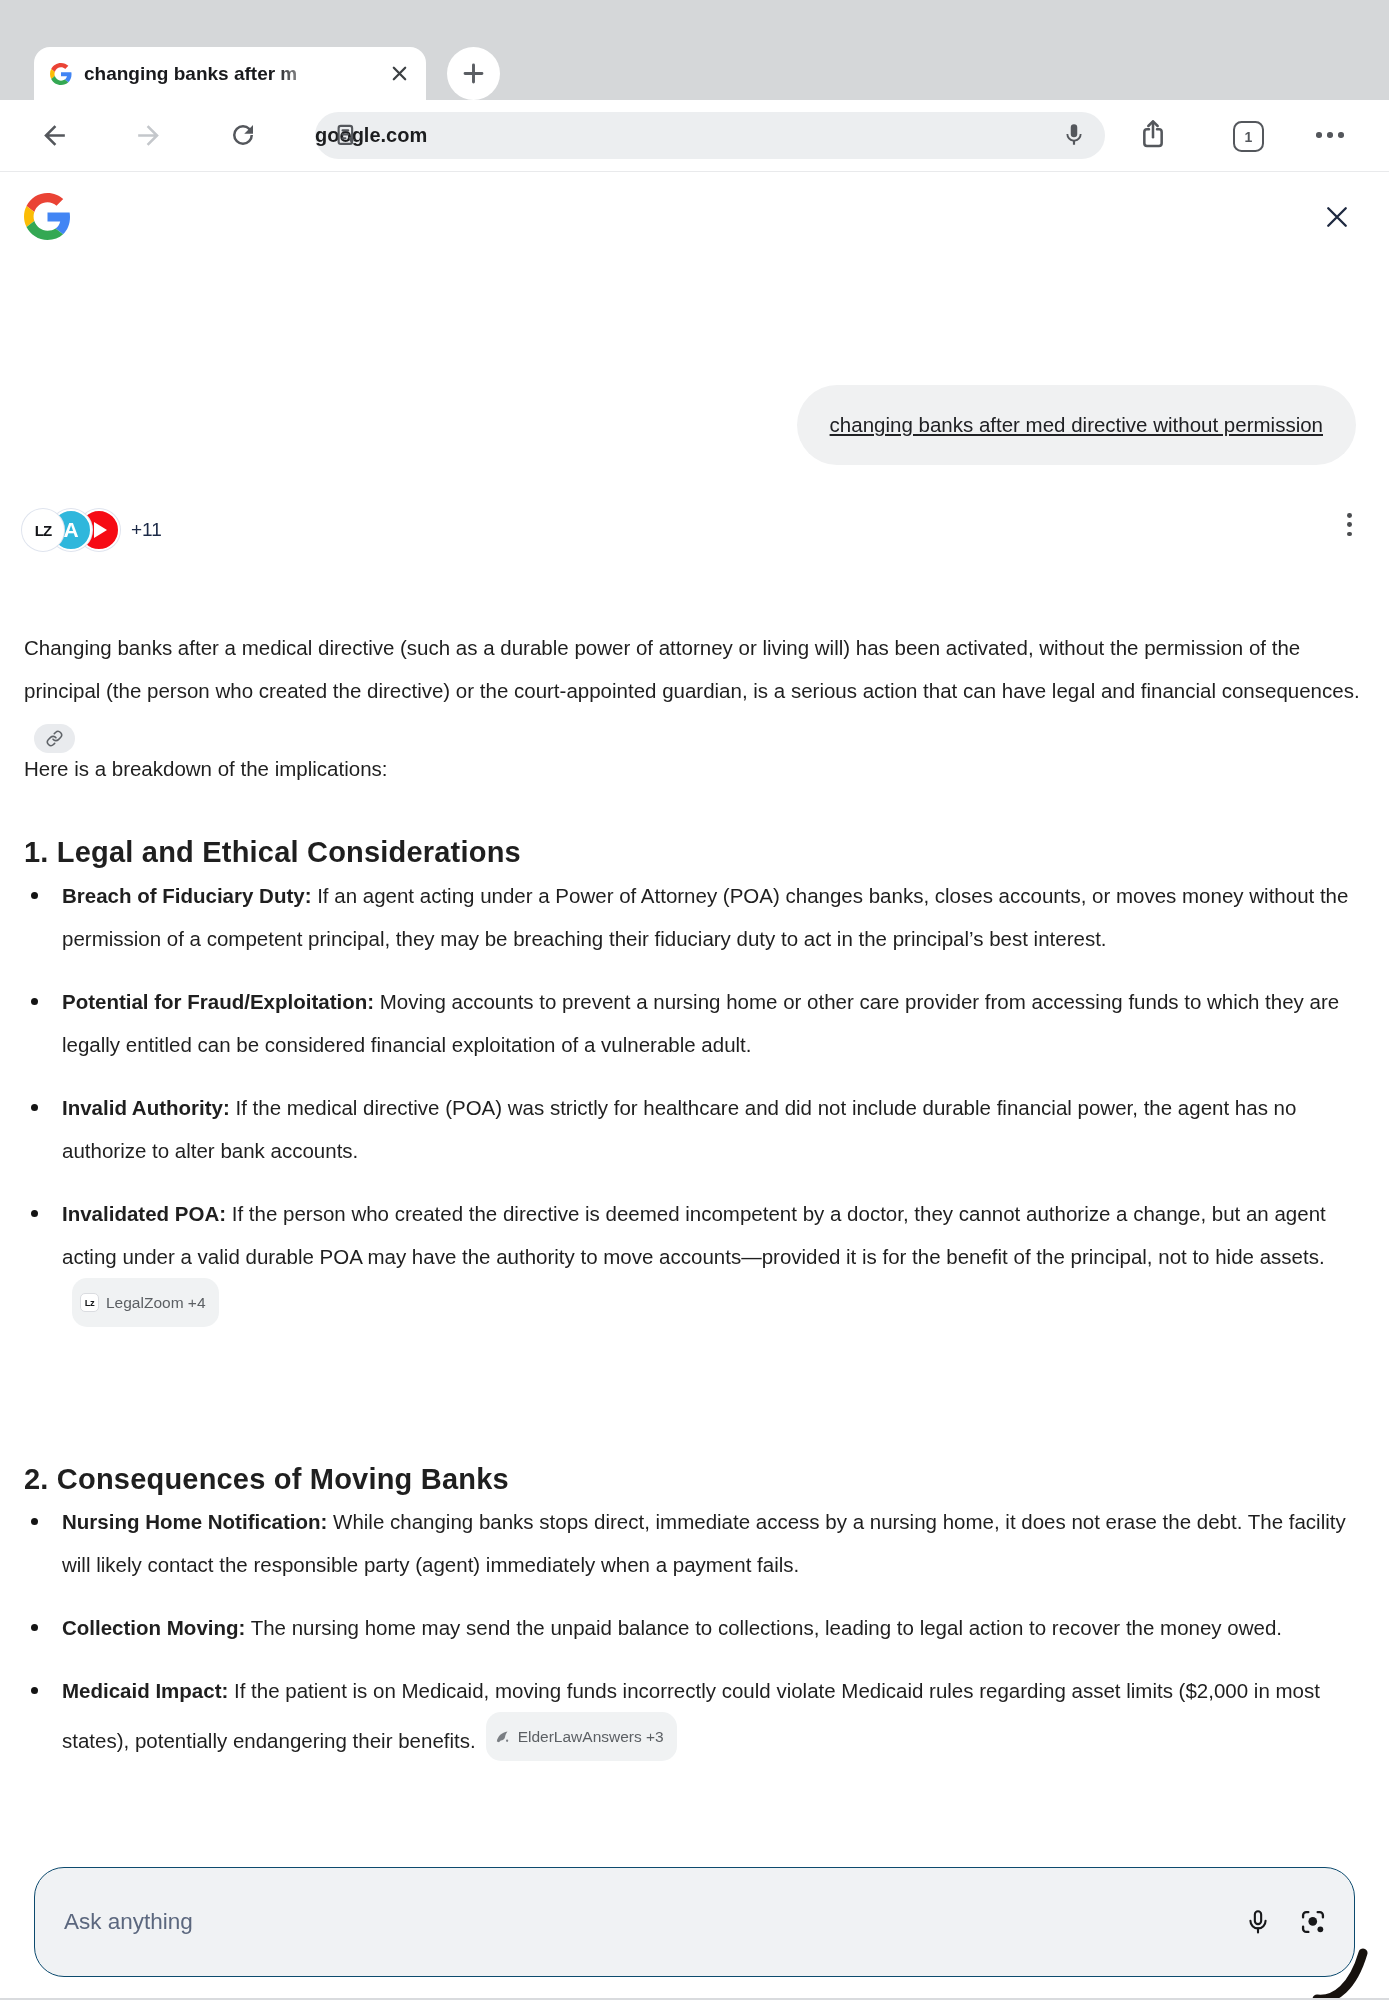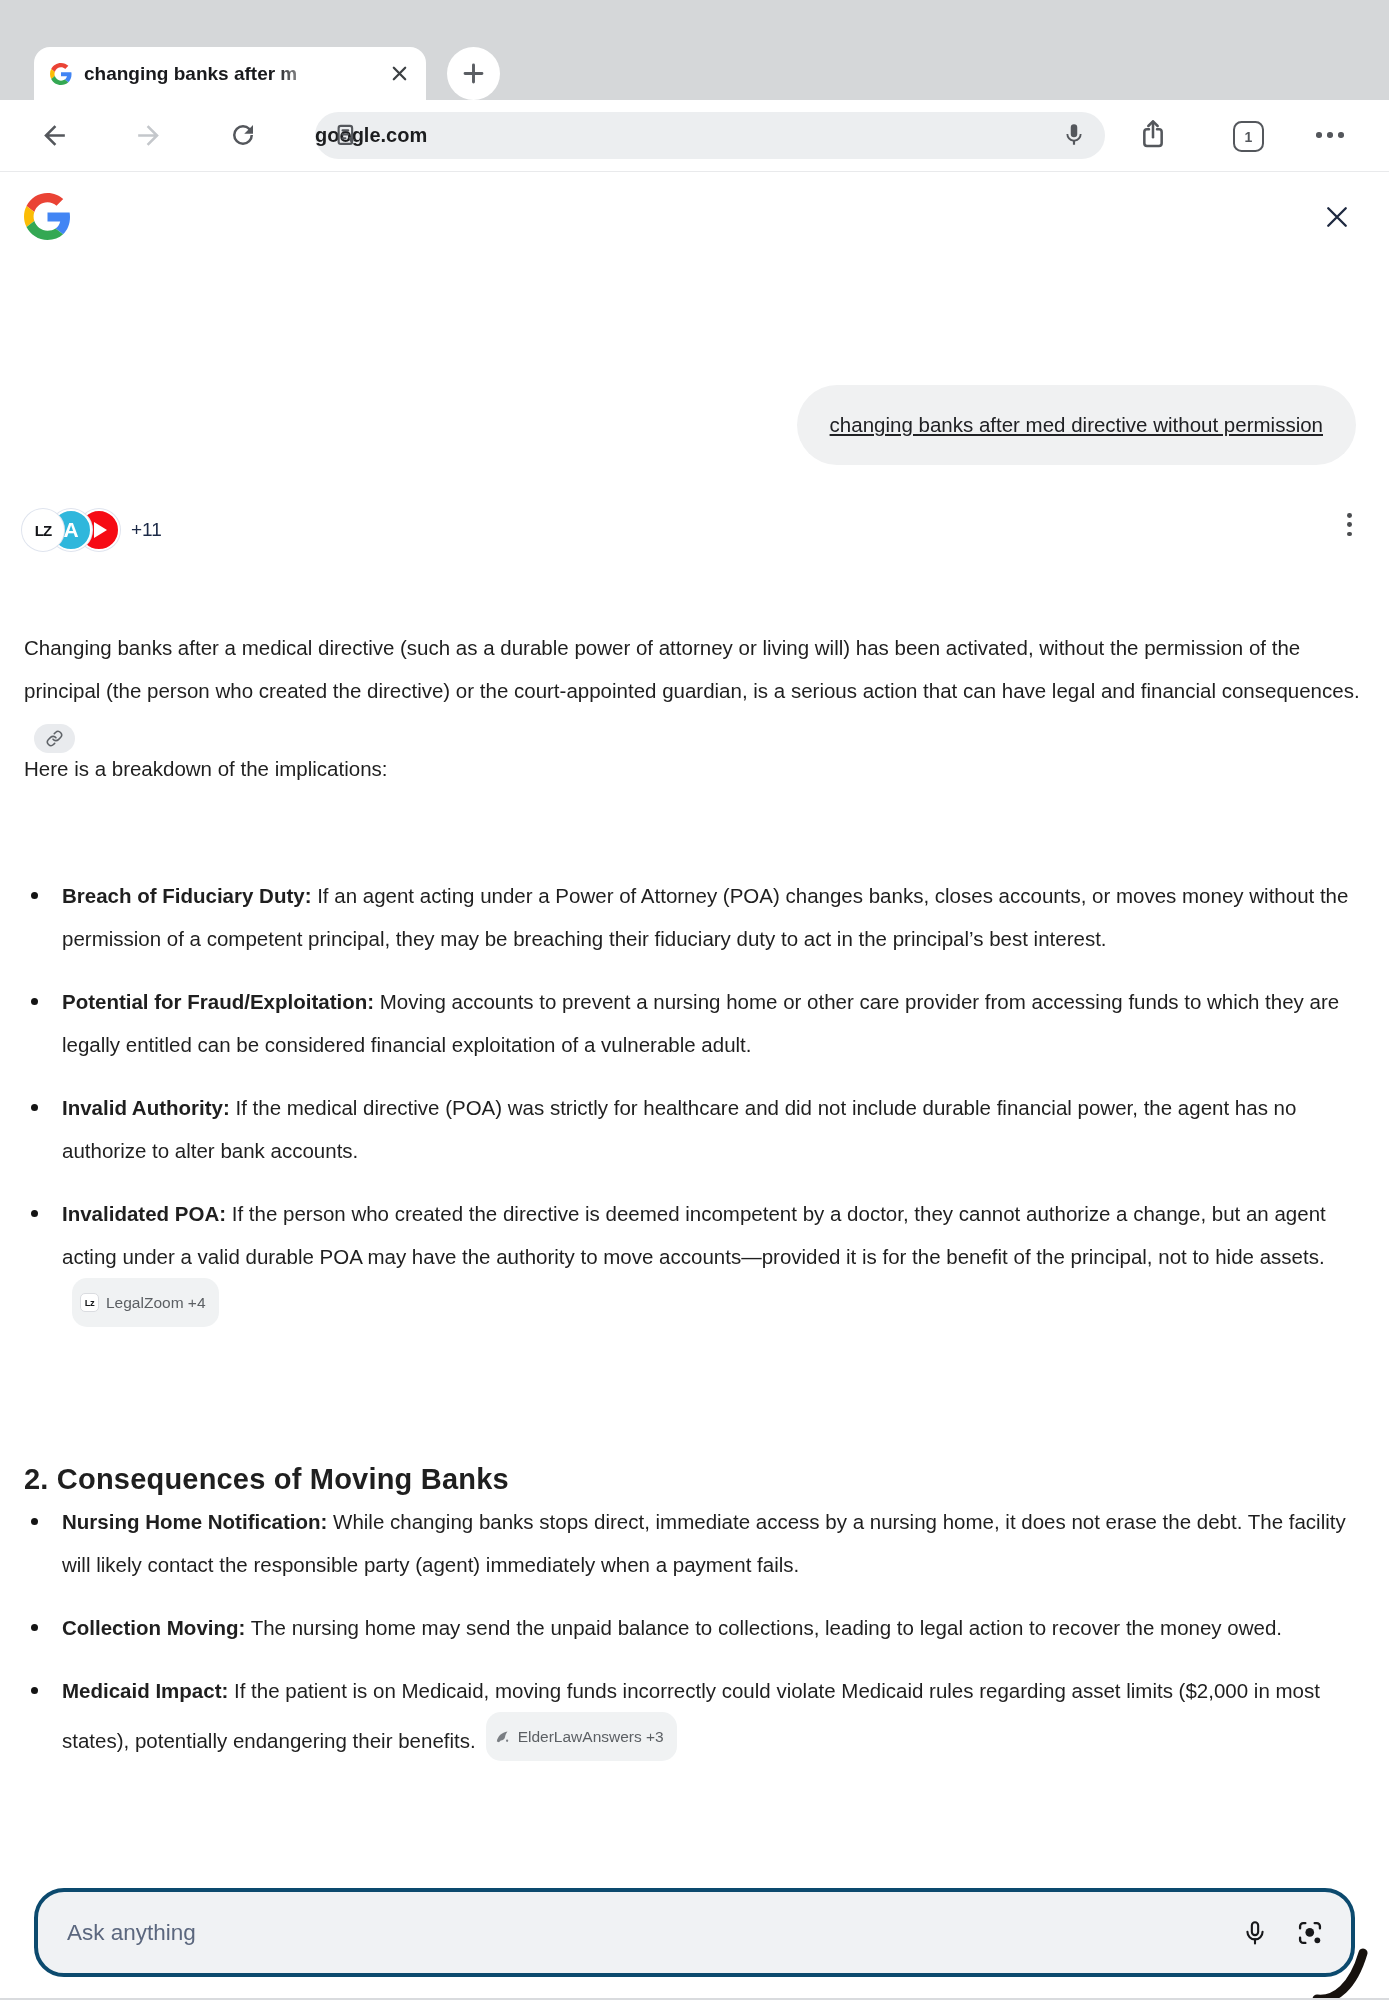--- a/index.html
+++ b/index.html
@@ -76,21 +76,21 @@
   .list-2{top:1328px;}
   ul.blist li{position:relative;padding-left:38px;margin:0 0 20px 0;font-size:20.5px;line-height:43px;color:#1f1f1f;}
   ul.blist li::before{content:"";position:absolute;left:7px;top:18px;width:7px;height:7px;border-radius:50%;background:#141414;}
   .blead{font-weight:700;}
 
   .link-chip{display:inline-flex;align-items:center;justify-content:center;width:41px;height:29px;border-radius:15px;background:#e9ebee;margin-left:10px;vertical-align:-6px;cursor:pointer;}
   .src-chip{display:inline-flex;align-items:center;gap:7px;background:#f0f2f3;border-radius:15px;padding:3px 13px 3px 8px;font-size:15.5px;color:#5b5f63;margin-left:10px;vertical-align:3px;white-space:nowrap;cursor:pointer;}
   .mini-lz{width:19px;height:19px;border-radius:5px;background:#fff;border:1px solid #dadce0;display:flex;align-items:center;justify-content:center;font-size:9.5px;font-weight:800;color:#17181b;letter-spacing:-.5px;box-sizing:border-box;}
 
   
-  .ask-bar{position:absolute;left:34px;right:34px;bottom:23px;height:89px;background:#f0f2f4;border:4px solid #0c4a6e;border-radius:30px;display:flex;align-items:center;padding:0 27px;box-sizing:border-box;}
+  .ask-bar{position:absolute;left:34px;right:34px;bottom:23px;height:110px;background:#f0f2f4;border:1px solid #0c4a6e;border-radius:30px;display:flex;align-items:center;padding:0 27px;box-sizing:border-box;}
   .ask-input{flex:1;border:none;background:transparent;outline:none;font-family:"Liberation Sans",sans-serif;font-size:22.5px;color:#1f1f1f;}
   .ask-input::placeholder{color:#5b677e;opacity:1;}
   .ask-icons{display:flex;align-items:center;gap:27px;}
   .swoosh{position:absolute;right:-2px;bottom:-7px;}
   .bottom-line{position:absolute;left:0;right:0;bottom:0;height:2px;background:#d9dbde;}
 </style>
 </head>
 <body>
 
 <div class="top-chrome">
@@ -209,20 +209,21 @@
 
   <p class="para intro"><span>Changing banks after a medical directive (such as a durable power of attorney or living will) has been activated, without the permission of the principal (the person who created the directive) or the court-appointed guardian, is a serious action that can have legal and financial consequences.</span><span class="link-chip">
         <svg width="17" height="17" viewBox="0 0 24 24" fill="none" stroke="#5f6368" stroke-width="2.2" stroke-linecap="round" stroke-linejoin="round">
           <path d="M10 13a5 5 0 0 0 7.54.54l3-3a5 5 0 0 0-7.07-7.07l-1.72 1.71"></path>
           <path d="M14 11a5 5 0 0 0-7.54-.54l-3 3a5 5 0 0 0 7.07 7.07l1.71-1.71"></path>
         </svg>
       </span></p>
 
   <p class="para breakdown">Here is a breakdown of the implications:</p>
 
+  <h2 class="h-num h1-1">1. Legal and Ethical Considerations</h2>
 
   <ul class="blist list-1">
     <li><span class="blead">Breach of Fiduciary Duty:</span><span> If an agent acting under a Power of Attorney (POA) changes banks, closes accounts, or moves money without the permission of a competent principal, they may be breaching their fiduciary duty to act in the principal’s best interest.</span></li>
     <li><span class="blead">Potential for Fraud/Exploitation:</span><span> Moving accounts to prevent a nursing home or other care provider from accessing funds to which they are legally entitled can be considered financial exploitation of a vulnerable adult.</span></li>
     <li><span class="blead">Invalid Authority:</span><span> If the medical directive (POA) was strictly for healthcare and did not include durable financial power, the agent has no authorize to alter bank accounts.</span></li>
     <li><span class="blead">Invalidated POA:</span><span> If the person who created the directive is deemed incompetent by a doctor, they cannot authorize a change, but an agent acting under a valid durable POA may have the authority to move accounts—provided it is for the benefit of the principal, not to hide assets.</span><span class="src-chip">
           <span class="mini-lz">Lz</span>
           <span>LegalZoom +4</span>
         </span></li>
   </ul>

